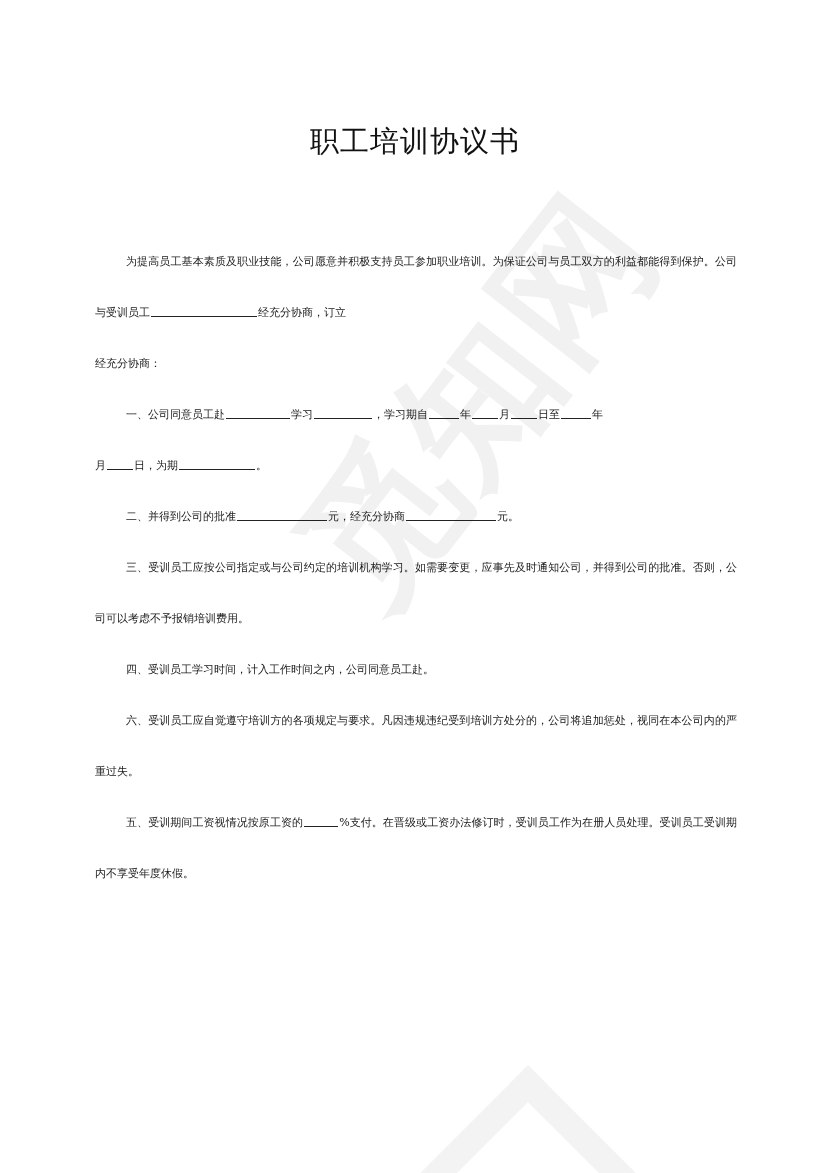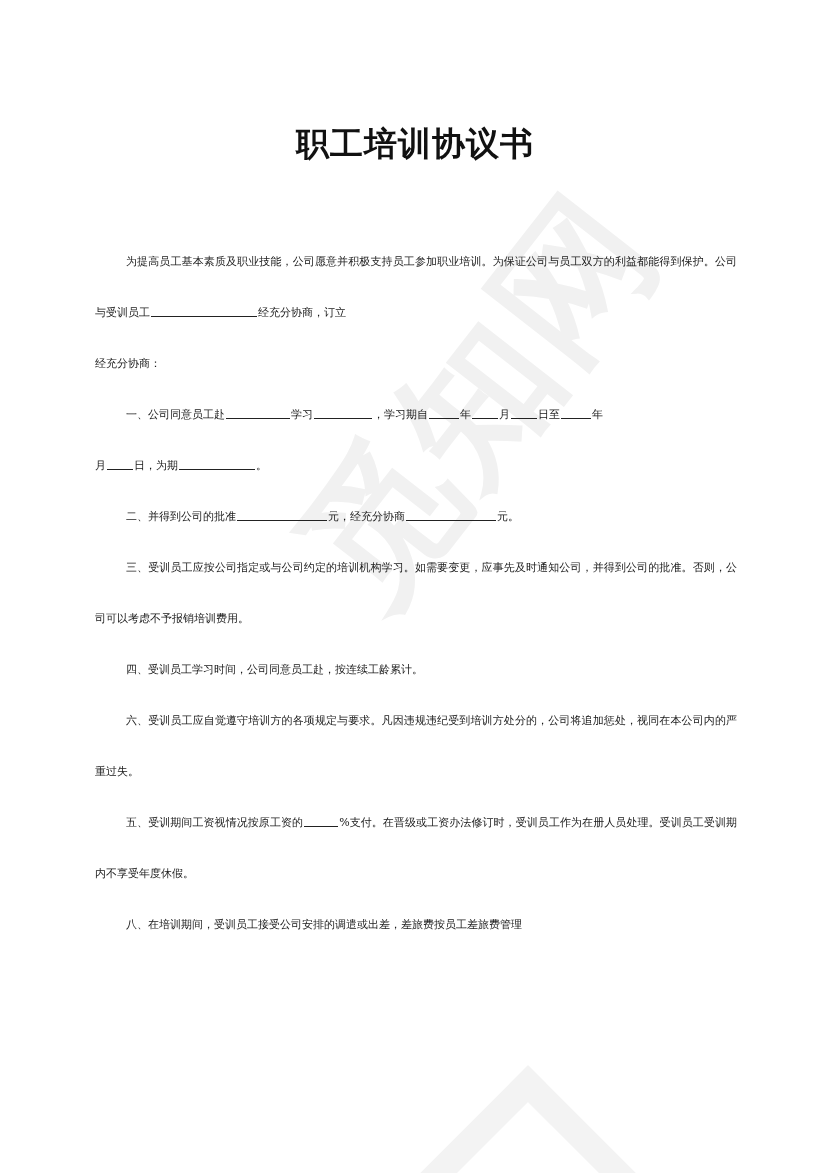--- a/index.html
+++ b/index.html
@@ -49,22 +49,22 @@
       transform: rotate(45deg);
       font-size: 0;
     }
     .title {
       position: absolute;
       left: 0;
       top: 122px;
       width: 830px;
       text-align: center;
       font-family: "DejaVu Sans", "Liberation Sans", sans-serif;
-      font-weight: bold;
-      font-size: 33px;
+      font-weight: normal;
+      font-size: 29px;
       letter-spacing: 1px;
       color: #111;
       z-index: 1;
     }
     .body {
       position: absolute;
       left: 95px;
       top: 236px;
       width: 642px;
       z-index: 1;
@@ -117,30 +117,27 @@
 
     <p class="para indent">
       <span>二、并得到公司的批准</span><span class="blank w-90"></span><span>元，经充分协商</span><span class="blank w-90"></span><span>元。</span>
     </p>
 
     <p class="para indent">
       <span>三、受训员工应按公司指定或与公司约定的培训机构学习。如需要变更，应事先及</span><span>时通知公司，并得到公司的批准。否则，公司可以考虑不予报销培训费用。</span>
     </p>
 
     <p class="para indent">
-      <span>四、受训员工学习时间，公司同意员工赴，按连续工龄累计。</span>
+      <span>四、受训员工学习时间，计入工作时间之内，公司同意员工赴。</span>
     </p>
 
     <p class="para indent">
       <span>六、受训员工应自觉遵守培训方的各项规定与要求。凡因违规违纪受到培训方处分</span><span>的，公司将追加惩处，视同在本公司内的严重过失。</span>
     </p>
 
     <p class="para indent">
       <span>五、受训期间工资视情况按原工资的</span><span class="blank w-35"></span><span>%支付。在晋级或工资办法修订时，受训</span><span>员工作为在册人员处理。受训员工受训期内不享受年度休假。</span>
     </p>
 
 
-    <p class="para indent">
-      <span>八、在培训期间，受训员工接受公司安排的调遣或出差，差旅费按员工差旅费管理</span>
-    </p>
 
   </div>
 </div>
 
 </body></html>

